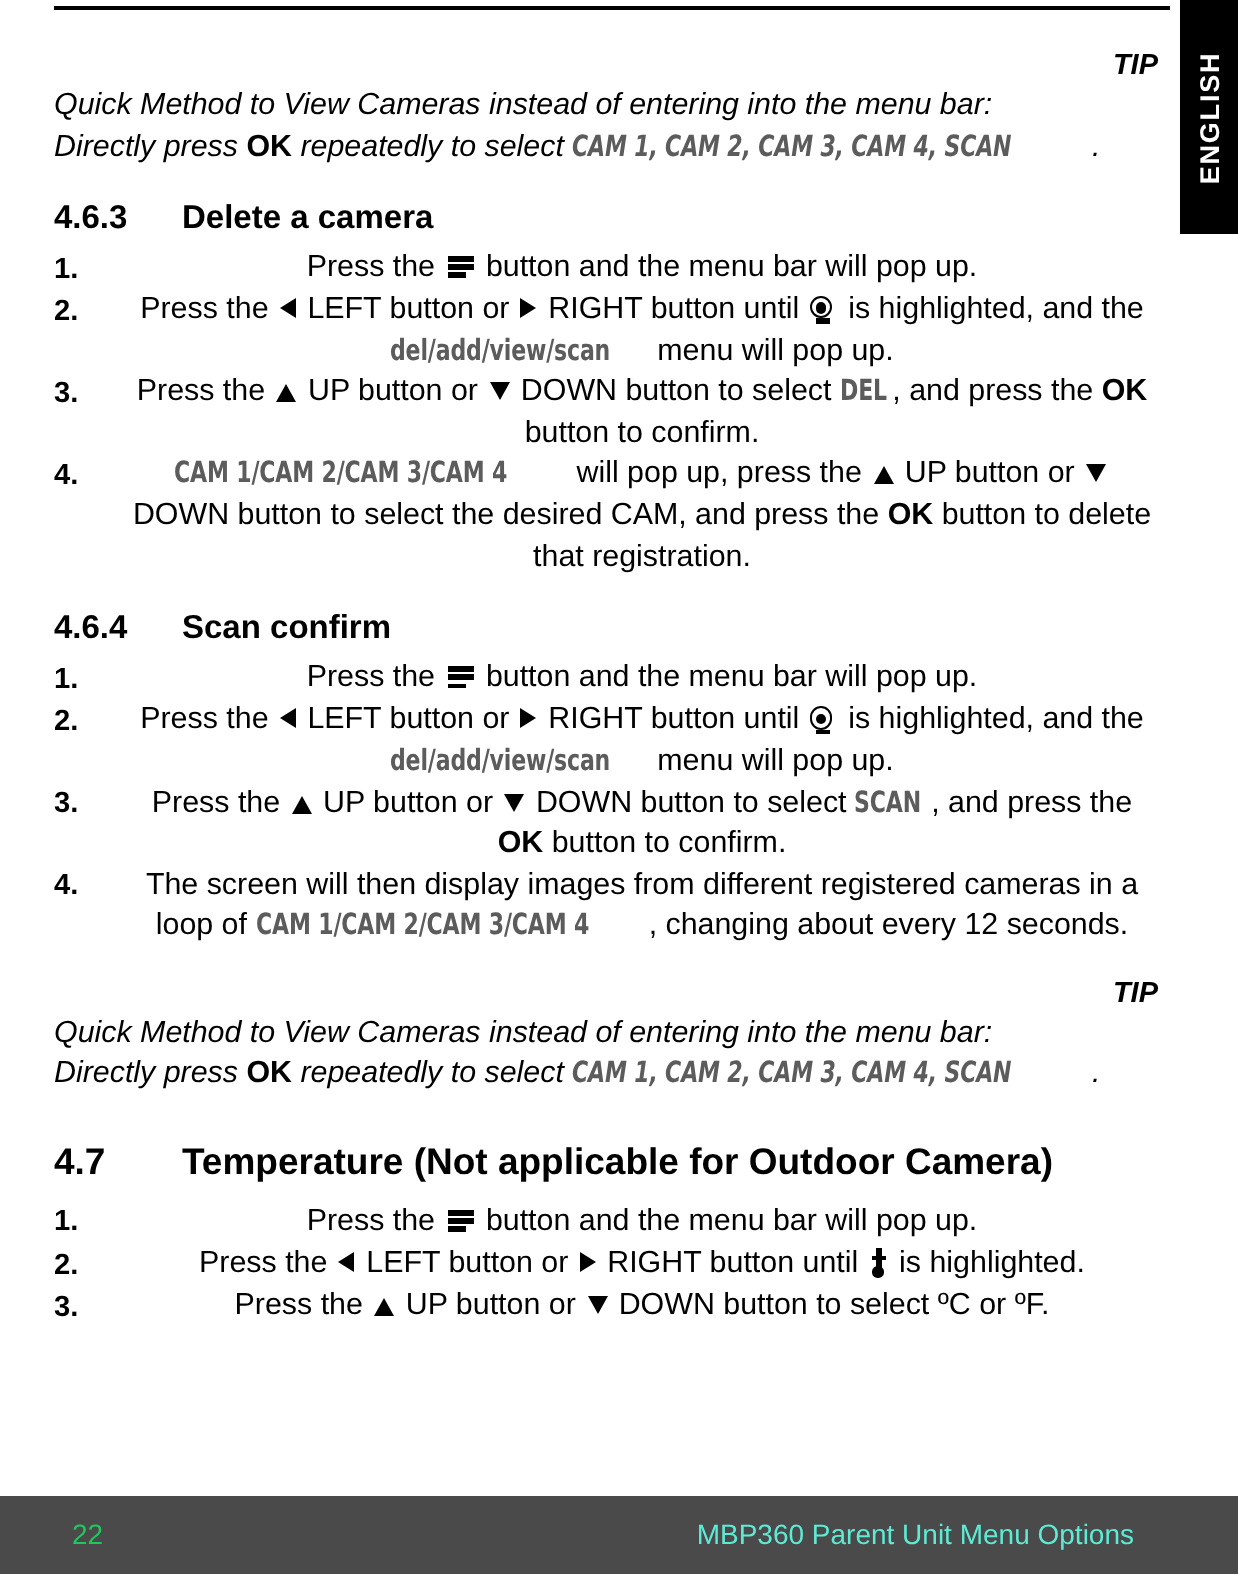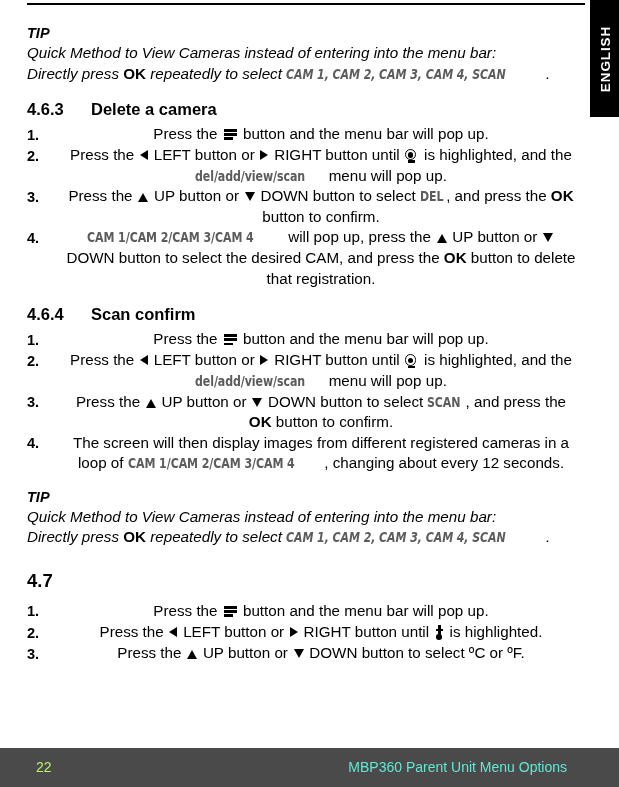--- a/index.html
+++ b/index.html
@@ -67,20 +67,21 @@
   
   .tip {
     margin: 0 0 14px 0;
   }
   .tip-label {
     font-weight: bold;
     font-style: italic;
     font-size: 14.5px;
     line-height: 18px;
     margin: 0 0 1px 0;
+    text-align: right;
   }
   .tip-body {
     font-style: italic;
     font-size: 15.2px;
     line-height: 20.5px;
     margin: 0;
   }
   .tip-body .b {
     font-weight: bold;
     font-style: normal;
@@ -241,21 +242,21 @@
     left: 0;
     bottom: 0;
     width: 619px;
     height: 39px;
     background: #4a4a4a;
   }
   .footer .pageno {
     position: absolute;
     left: 36px;
     top: 11px;
-    color: #bef264;
+    color: #22c55e;
     font-size: 14px;
   }
   .footer .ftitle {
     position: absolute;
     right: 52px;
     top: 11px;
     color: #5eead4;
     font-size: 14px;
   }
 </style>
@@ -325,20 +326,21 @@
     <div class="tip" style="margin-top:14px;">
       <div class="tip-label">TIP</div>
       <div class="tip-body">
         <span>Quick Method to View Cameras instead of entering into the menu bar:</span><br>
         <span>Directly press </span><span class="b">OK</span><span> repeatedly to select </span><span class="dev">CAM 1, CAM 2, CAM 3, CAM 4, SCAN</span><span>.</span>
       </div>
     </div>
 
     <div class="heading h-major">
       <span class="num">4.7</span>
+      <span class="title">Temperature (Not applicable for Outdoor Camera)</span>
     </div>
     <div class="steps">
         <div class="step">
           <span class="marker">1.</span>
           <span class="text">Press the <span class="icn icn-menu"><i></i><i></i><i></i></span> button and the menu bar will pop up.</span>
         </div>
         <div class="step">
           <span class="marker">2.</span>
           <span class="text">Press the <span class="icn icn-arrow icn-left"></span> LEFT button or <span class="icn icn-arrow icn-right"></span> RIGHT button until <span class="icn icn-therm"><span class="stem"></span><span class="cap"></span><span class="bulb"></span></span>  is highlighted.</span>
         </div>

